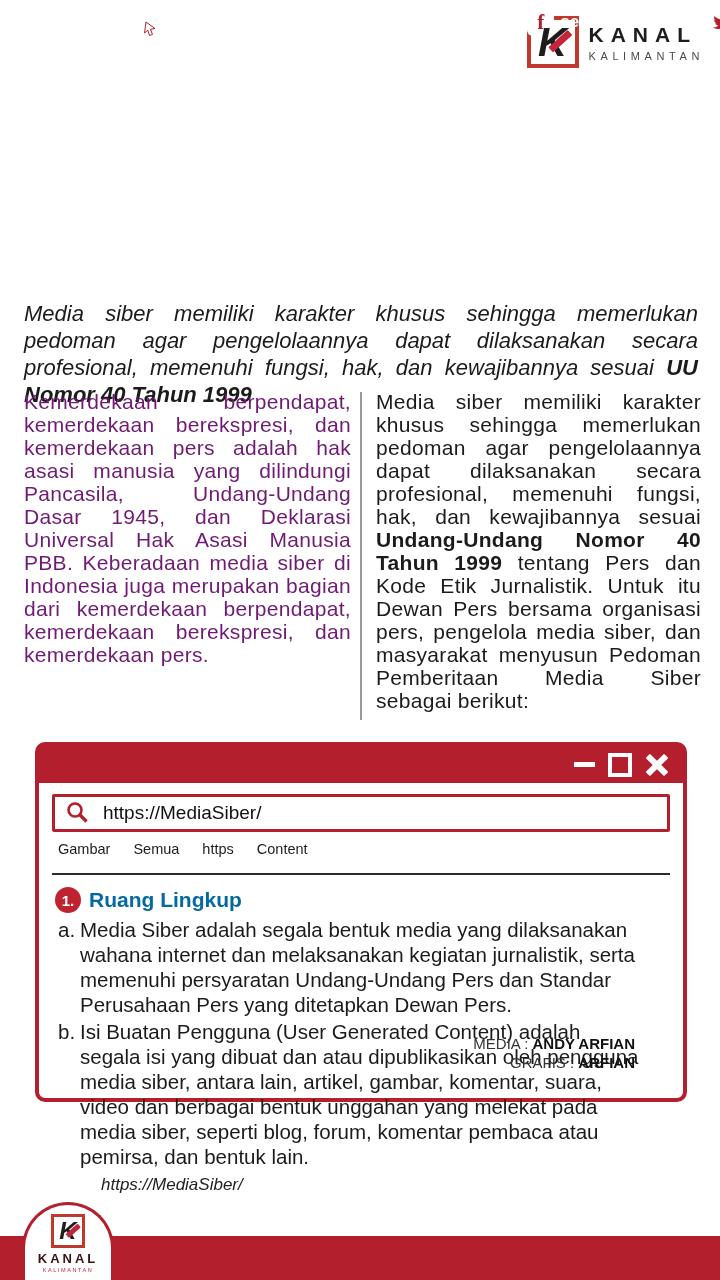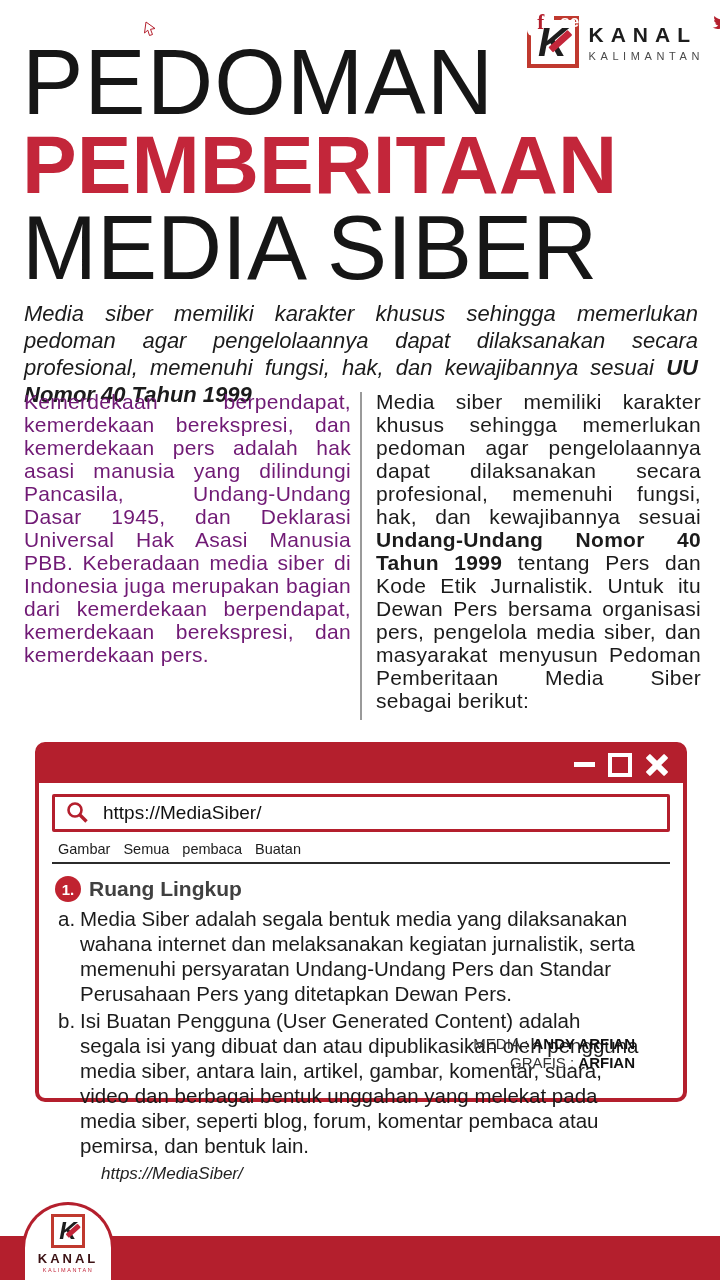--- a/index.html
+++ b/index.html
@@ -40,28 +40,28 @@
                  display:flex;align-items:center;justify-content:flex-end;gap:13px;padding-right:14px;}
   .wc-min{width:21px;height:5px;background:#fff;cursor:pointer;}
   .wc-max{width:16px;height:16px;border:4px solid #fff;box-sizing:content-box;cursor:pointer;}
   .wc-close{position:relative;width:24px;height:24px;cursor:pointer;}
   .wc-close::before,.wc-close::after{content:"";position:absolute;left:-1px;top:9px;width:26px;height:6px;background:#fff;border-radius:1px;}
   .wc-close::before{transform:rotate(45deg);}
   .wc-close::after{transform:rotate(-45deg);}
   .addr-bar{margin:11px 13px 0 13px;height:38px;border:3px solid #b41f2d;border-radius:2px;
             display:flex;align-items:center;padding:0 10px;box-sizing:border-box;gap:12px;background:#fff;}
   .addr-url{font-size:19px;color:#111;}
-  .tabs-row{margin:7px 13px 0 13px;border-bottom:2px solid #2b2b2b;padding:2px 2px 5px 6px;
-            display:flex;gap:13px;font-size:14.5px;color:#1d1d1d;}
+  .tabs-row{margin:7px 13px 0 13px;border-bottom:2px solid #2b2b2b;padding:2px 2px 16px 6px;
+            display:flex;gap:23px;font-size:14.5px;color:#1d1d1d;}
   .tabs-row span{cursor:pointer;}
   .bwin-content{padding:12px 16px 0 14px;}
   .section-head{display:flex;align-items:center;gap:8px;margin-left:2px;}
   .num-badge{width:26px;height:26px;border-radius:50%;background:#c02330;color:#fff;font-weight:bold;
              font-size:15px;display:flex;align-items:center;justify-content:center;flex-shrink:0;}
-  .section-title{font-size:21px;font-weight:bold;color:#404040;}
+  .section-title{font-size:21px;font-weight:bold;color:#0369a1;}
   .blist{margin-top:4px;}
   .blist-item{display:flex;margin-top:2px;}
   .blist-label{width:27px;flex-shrink:0;font-size:20.5px;line-height:25px;color:#1b1b1b;padding-left:5px;box-sizing:border-box;}
   .blist-text{width:563px;font-size:20.5px;line-height:25px;color:#1b1b1b;}
   .flink{margin:6px 0 0 48px;font-size:17px;font-style:italic;color:#222;cursor:pointer;}
   .credits{position:absolute;right:48px;bottom:26px;text-align:right;font-size:15px;color:#333;line-height:19px;}
   .credits b{color:#111;text-align:right;}
   
   .footer-bar{position:absolute;left:0;right:0;bottom:0;height:44px;background:#b41f2d;}
   .footer-links{position:absolute;left:128px;right:6px;top:0;height:44px;display:flex;align-items:center;gap:13px;}
@@ -85,25 +85,20 @@
   <div class="hdr-logo">
     <div class="kbox">
       <span class="kmark"><span class="kletter">K</span><span class="kred"></span></span>
     </div>
     <div class="hdr-logo-text">
       <span class="brand-top">KANAL</span>
       <span class="brand-bottom">KALIMANTAN</span>
     </div>
   </div>
 
-  <div class="title-block">
-    <div class="t1">PEDOMAN</div>
-    <div class="t2">PEMBERITAAN</div>
-    <div class="t3">MEDIA SIBER</div>
-  </div>
 
   <div class="intro"><span>Media siber memiliki karakter khusus sehingga memerlukan pedoman agar pengelolaannya dapat dilaksanakan secara profesional, memenuhi fungsi, hak, dan kewajibannya sesuai </span><b>UU Nomor 40 Tahun 1999</b></div>
 
   <div class="col-left">Kemerdekaan berpendapat, kemerdekaan berekspresi, dan kemerdekaan pers adalah hak asasi manusia yang dilindungi Pancasila, Undang-Undang Dasar 1945, dan Deklarasi Universal Hak Asasi Manusia PBB. Keberadaan media siber di Indonesia juga merupakan bagian dari kemerdekaan berpendapat, kemerdekaan berekspresi, dan kemerdekaan pers.</div>
   <div class="col-divider"></div>
   <div class="col-right"><span>Media siber memiliki karakter khusus sehingga memerlukan pedoman agar pengelolaannya dapat dilaksanakan secara profesional, memenuhi fungsi, hak, dan kewajibannya sesuai </span><b>Undang-Undang Nomor 40 Tahun 1999</b><span> tentang Pers dan Kode Etik Jurnalistik. Untuk itu Dewan Pers bersama organisasi pers, pengelola media siber, dan masyarakat menyusun Pedoman Pemberitaan Media Siber sebagai berikut:</span></div>
 
   <div class="bwin">
     <div class="bwin-titlebar">
       <span class="wc-min"></span>
@@ -115,22 +110,22 @@
       <svg width="26" height="26" viewBox="0 0 26 26">
         <circle cx="10" cy="10" r="6.5" fill="none" stroke="#b41f2d" stroke-width="2.6"></circle>
         <line x1="15" y1="15" x2="21.5" y2="21.5" stroke="#b41f2d" stroke-width="3.4"></line>
       </svg>
       <span class="addr-url">https://MediaSiber/</span>
     </div>
 
     <div class="tabs-row">
       <span>Gambar</span>
       <span>Semua</span>
-      <span>pembaca</span>
-      <span>Buatan</span>
+      <span>https</span>
+      <span>Content</span>
     </div>
 
     <div class="bwin-content">
       <div class="section-head">
         <span class="num-badge">1.</span>
         <span class="section-title">Ruang Lingkup</span>
       </div>
 
       <div class="blist">
         <div class="blist-item">

